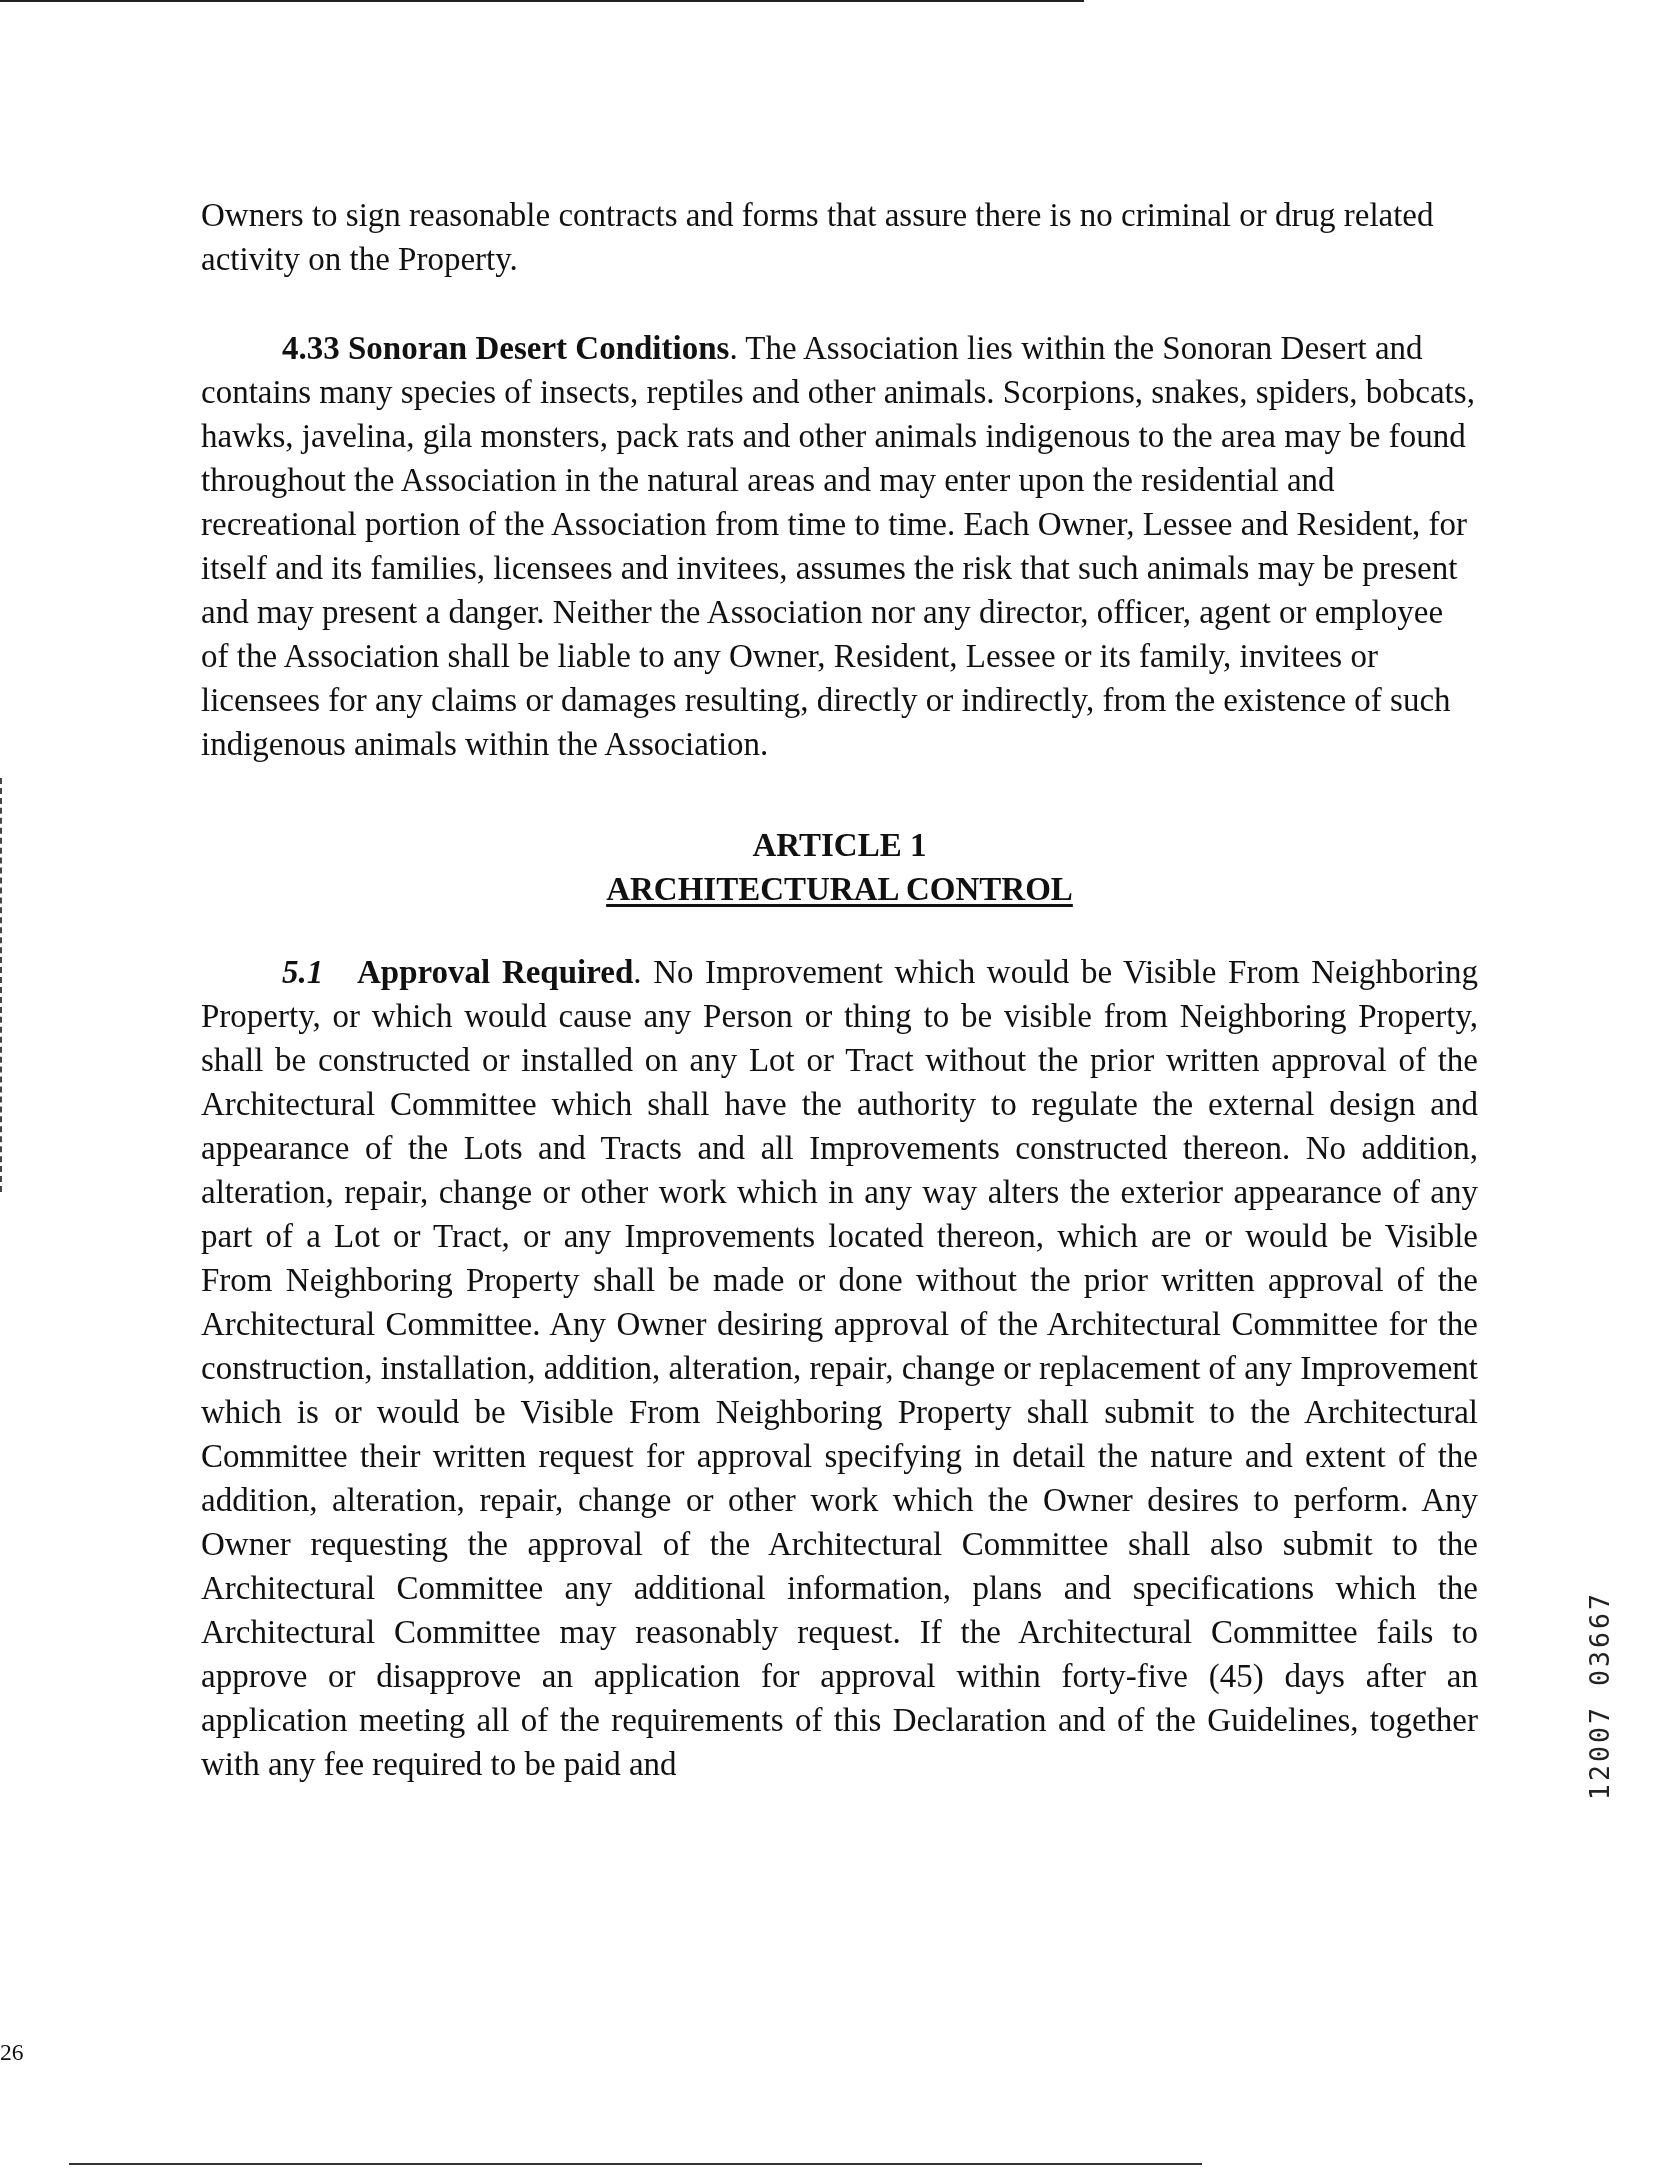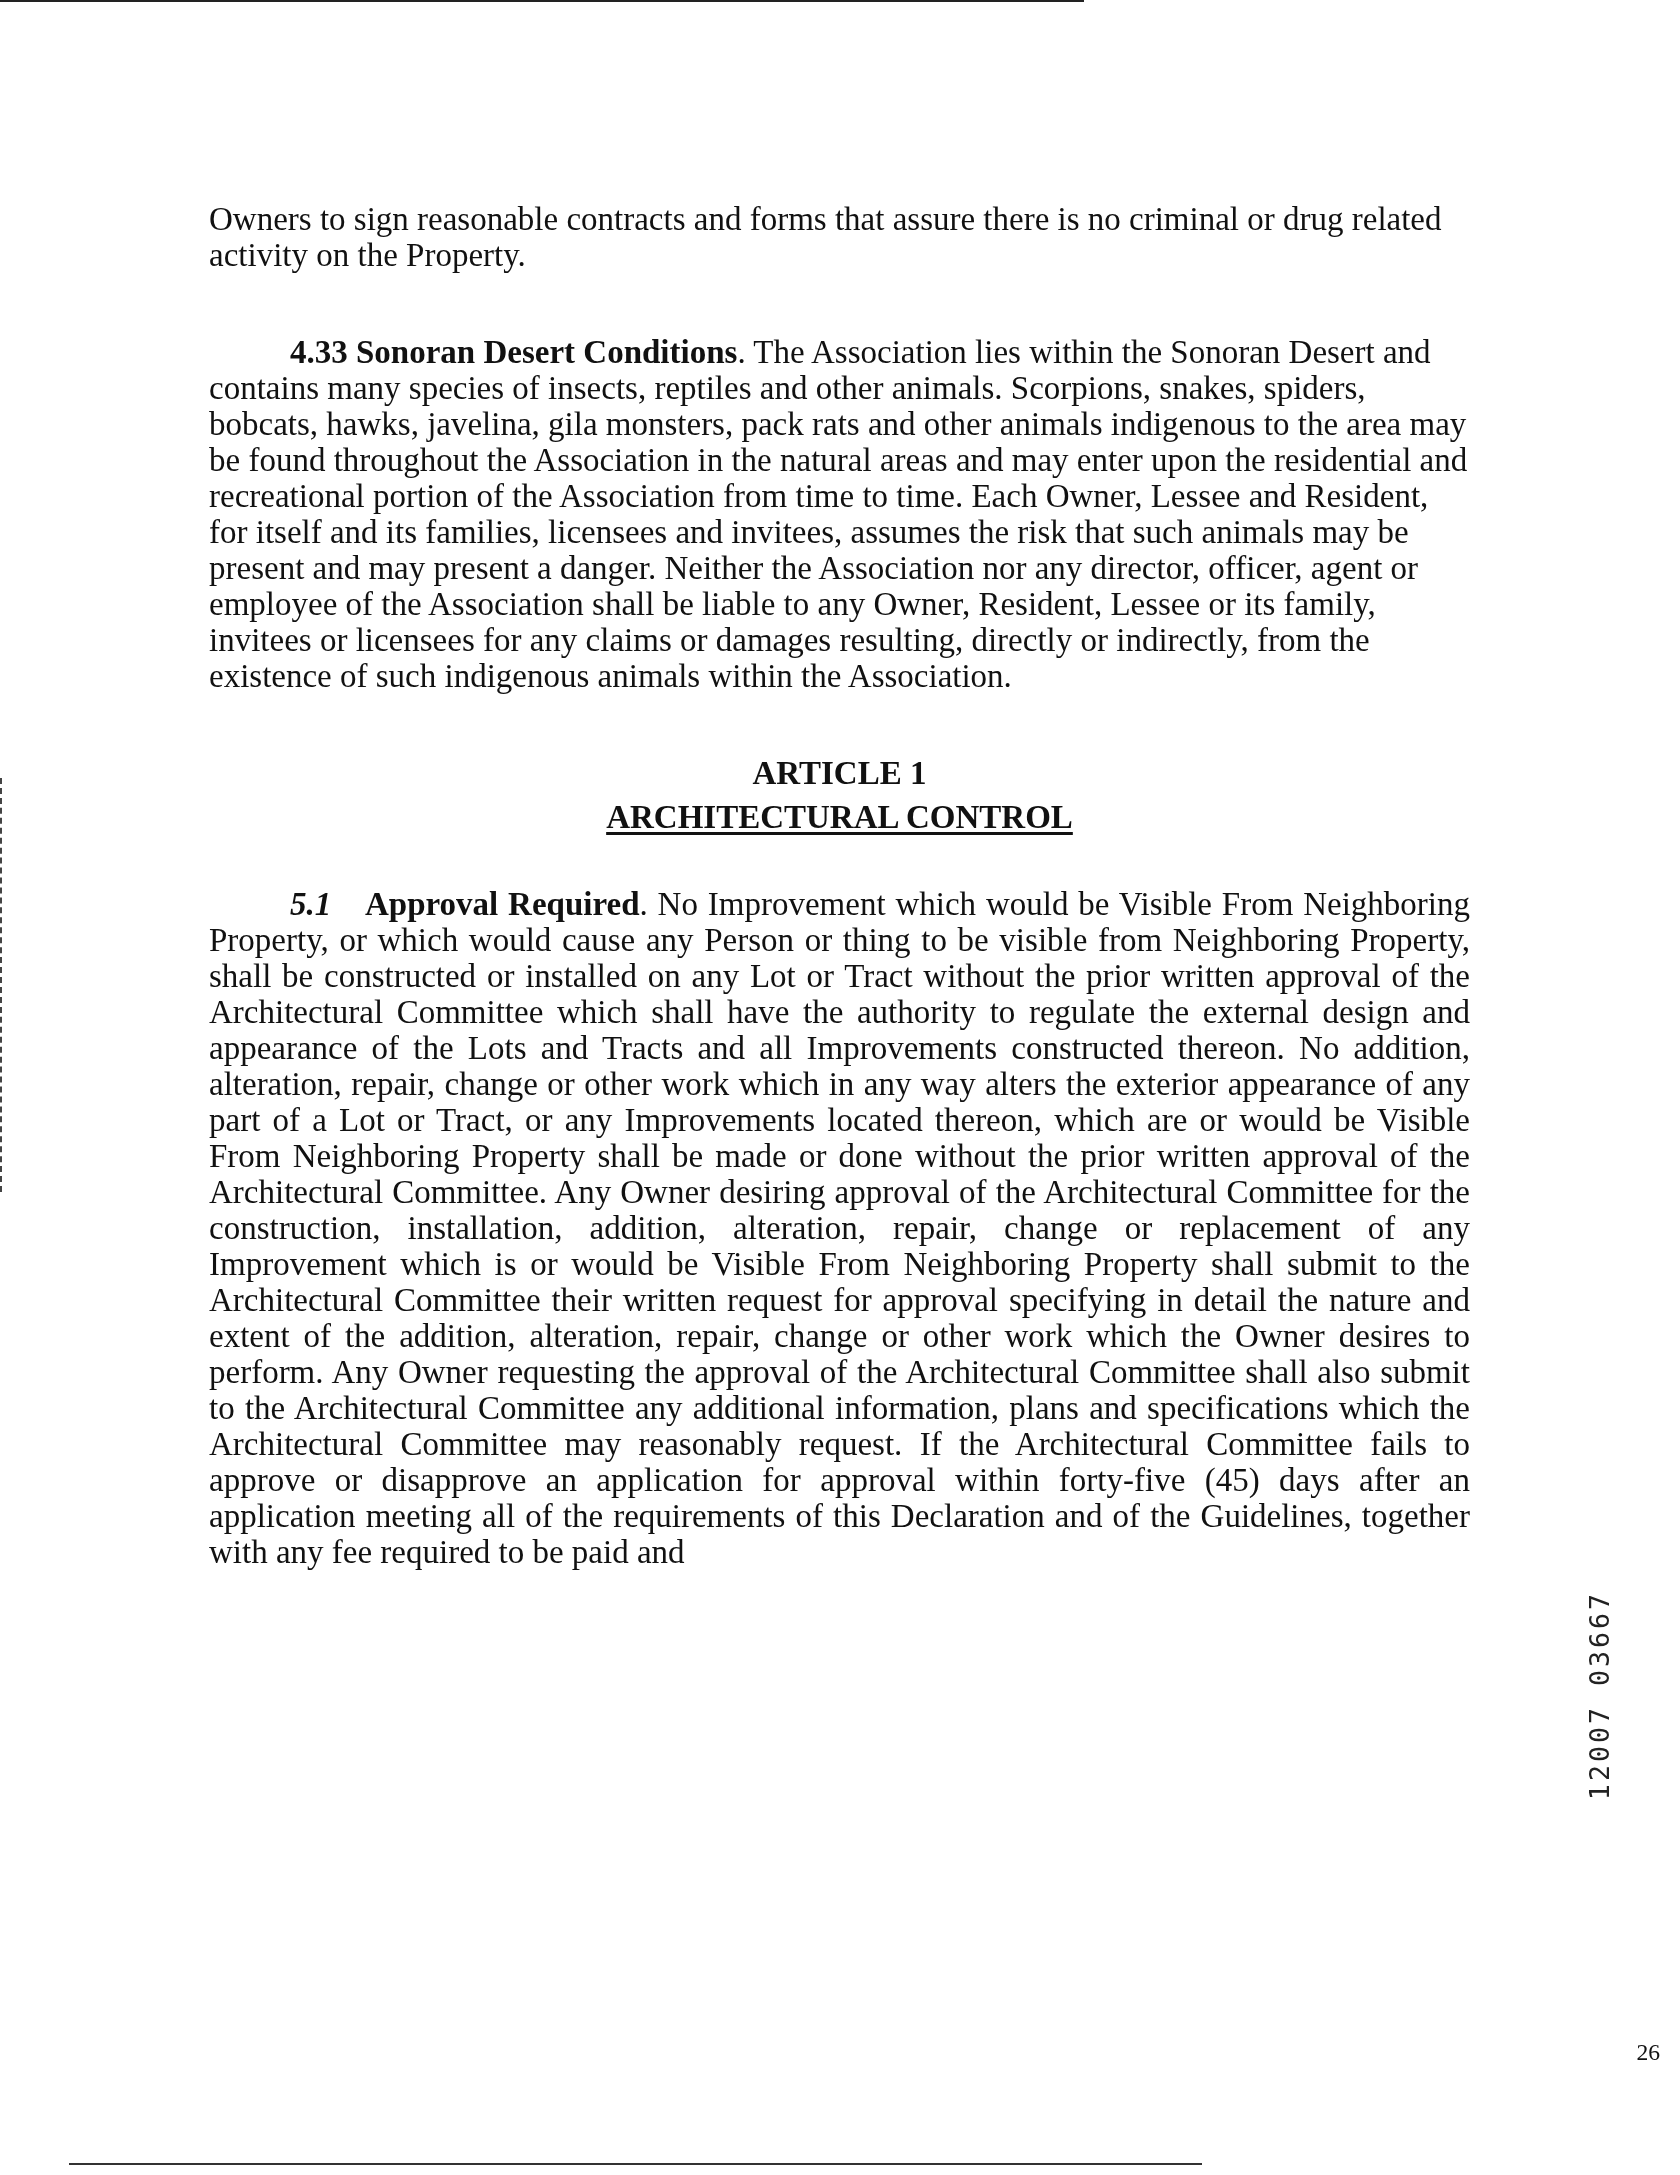--- a/index.html
+++ b/index.html
@@ -3,31 +3,31 @@
 <meta charset="utf-8">
 <style>
   html, body { margin: 0; padding: 0; background: #ffffff; }
   body { width: 1681px; height: 2175px; position: relative; overflow: hidden;
          font-family: "Liberation Serif", serif; color: #111; }
   .scan-top { position: absolute; left: 0; top: 0; width: 1084px; height: 2px; background: #222; }
   .scan-bottom { position: absolute; left: 69px; top: 2163px; width: 1133px; height: 2px; background: #333; }
   .scan-left { position: absolute; left: 0; top: 778px; width: 2px; height: 414px;
                border-left: 2px dashed #444; }
   .page { position: absolute; left: 201px; top: 193px; width: 1277px; }
-  p { margin: 8px; font-size: 33px; line-height: 36px; text-align: justify; }
+  p { margin: 0; font-size: 33px; line-height: 44px; text-align: justify; }
   .ragged { text-align: left; }
   .indent { text-indent: 81px; }
   .sec-num { font-weight: bold; }
   .sec-title { font-weight: bold; text-decoration-thickness: 3px; text-underline-offset: 3.9px; }
   .gap1 { height: 45px; }
   .heading { text-align: center; font-weight: bold; font-size: 33px; line-height: 44px; margin-top: 57px; }
   .heading .h2 { text-decoration: underline; text-decoration-thickness: 3px; text-underline-offset: 3.9px; }
   .gap2 { height: 39px; }
   .num51 { display: inline-block; width: 75px; text-indent: 0; font-style: italic; }
-  .page-number { position: absolute; top: 2039px; left: 0; width: 1660px; text-align: right;
+  .page-number { position: absolute; top: 2039px; left: 0; width: 1660px; text-align: left;
                  font-size: 23.6px; }
   .stamp { position: absolute; left: 1584px; top: 1591px; writing-mode: vertical-rl;
            font-family: "DejaVu Sans Mono", monospace; font-size: 26.6px; letter-spacing: 3px; color: #222;
            transform: rotate(180deg); transform-origin: center; }
 </style>
 </head>
 <body>
 
 <div class="scan-top"></div>
 <div class="scan-bottom"></div>

